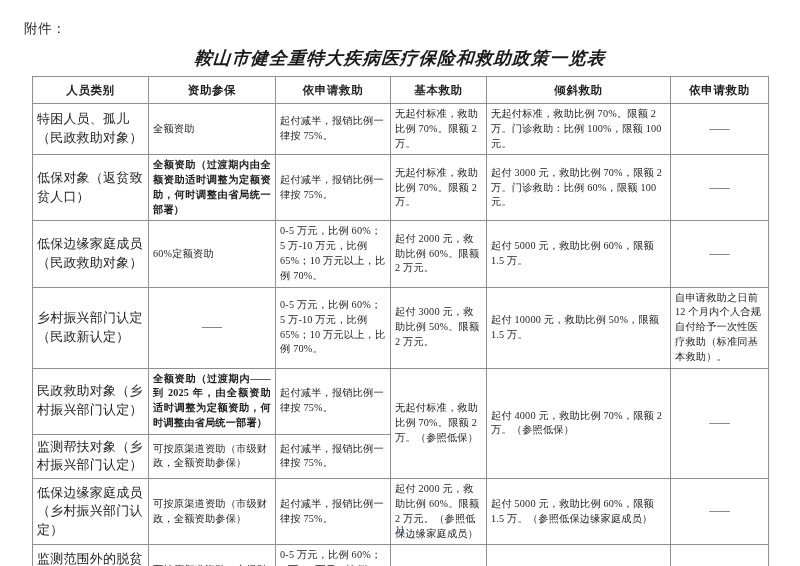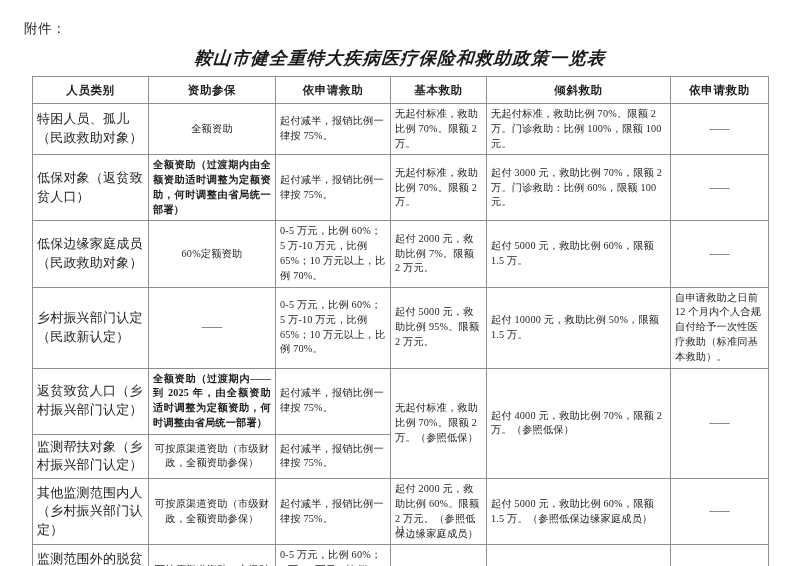--- a/index.html
+++ b/index.html
@@ -69,21 +69,21 @@
     height: 22px;
     padding: 2px 3px;
   }
   td.c-cat {
     font-size: 13px;
     text-align: left;
     letter-spacing: 0.2px;
   }
   td.c-fund {
     font-size: 10.2px;
-    text-align: center;
+    text-align: left;
     letter-spacing: 0.2px;
   }
   td.c-fund.just {
     text-align: justify;
     text-align-last: left;
     font-weight: bold;
   }
   td.c-text {
     font-size: 10.2px;
     text-align: left;
@@ -158,51 +158,51 @@
           <td class="c-text">起付减半，报销比例一律按 75%。</td>
           <td class="c-text">无起付标准，救助比例 70%。限额 2 万。</td>
           <td class="c-text">起付 3000 元，救助比例 70%，限额 2 万。门诊救助：比例 60%，限额 100 元。</td>
           <td class="c-dash">——</td>
         </tr>
 
         <tr>
           <td class="c-cat">低保边缘家庭成员（民政救助对象）</td>
           <td class="c-fund">60%定额资助</td>
           <td class="c-text">0-5 万元，比例 60%；5 万-10 万元，比例 65%；10 万元以上，比例 70%。</td>
-          <td class="c-text">起付 2000 元，救助比例 7%。限额 2 万元。</td>
+          <td class="c-text">起付 2000 元，救助比例 60%。限额 2 万元。</td>
           <td class="c-text">起付 5000 元，救助比例 60%，限额 1.5 万。</td>
           <td class="c-dash">——</td>
         </tr>
 
         <tr>
           <td class="c-cat">乡村振兴部门认定（民政新认定）</td>
           <td class="c-dash">——</td>
           <td class="c-text">0-5 万元，比例 60%；5 万-10 万元，比例 65%；10 万元以上，比例 70%。</td>
-          <td class="c-text">起付 5000 元，救助比例 95%。限额 2 万元。</td>
+          <td class="c-text">起付 3000 元，救助比例 50%。限额 2 万元。</td>
           <td class="c-text">起付 10000 元，救助比例 50%，限额 1.5 万。</td>
           <td class="c-text">自申请救助之日前 12 个月内个人合规自付给予一次性医疗救助（标准同基本救助）。</td>
         </tr>
 
         <tr>
-          <td class="c-cat">返贫致贫人口（乡村振兴部门认定）</td>
+          <td class="c-cat">民政救助对象（乡村振兴部门认定）</td>
           <td class="c-fund just">全额资助（过渡期内——到 2025 年，由全额资助适时调整为定额资助，何时调整由省局统一部署）</td>
           <td class="c-text">起付减半，报销比例一律按 75%。</td>
           <td class="c-text" rowspan="2">无起付标准，救助比例 70%。限额 2 万。（参照低保）</td>
           <td class="c-text" rowspan="2">起付 4000 元，救助比例 70%，限额 2 万。（参照低保）</td>
           <td class="c-dash" rowspan="2">——</td>
         </tr>
 
         <tr>
           <td class="c-cat">监测帮扶对象（乡村振兴部门认定）</td>
           <td class="c-fund">可按原渠道资助（市级财政，全额资助参保）</td>
           <td class="c-text">起付减半，报销比例一律按 75%。</td>
         </tr>
 
         <tr>
-          <td class="c-cat">其他监测范围内人（乡村振兴部门认定）</td>
+          <td class="c-cat">低保边缘家庭成员（乡村振兴部门认定）</td>
           <td class="c-fund">可按原渠道资助（市级财政，全额资助参保）</td>
           <td class="c-text">起付减半，报销比例一律按 75%。</td>
           <td class="c-text">起付 2000 元，救助比例 60%。限额 2 万元。（参照低保边缘家庭成员）</td>
           <td class="c-text">起付 5000 元，救助比例 60%，限额 1.5 万。（参照低保边缘家庭成员）</td>
           <td class="c-dash">——</td>
         </tr>
 
         <tr>
           <td class="c-cat">监测范围外的脱贫人口（乡村振兴部门认定）</td>
           <td class="c-fund">可按原渠道资助（市级财政，全额资助参保）</td>

